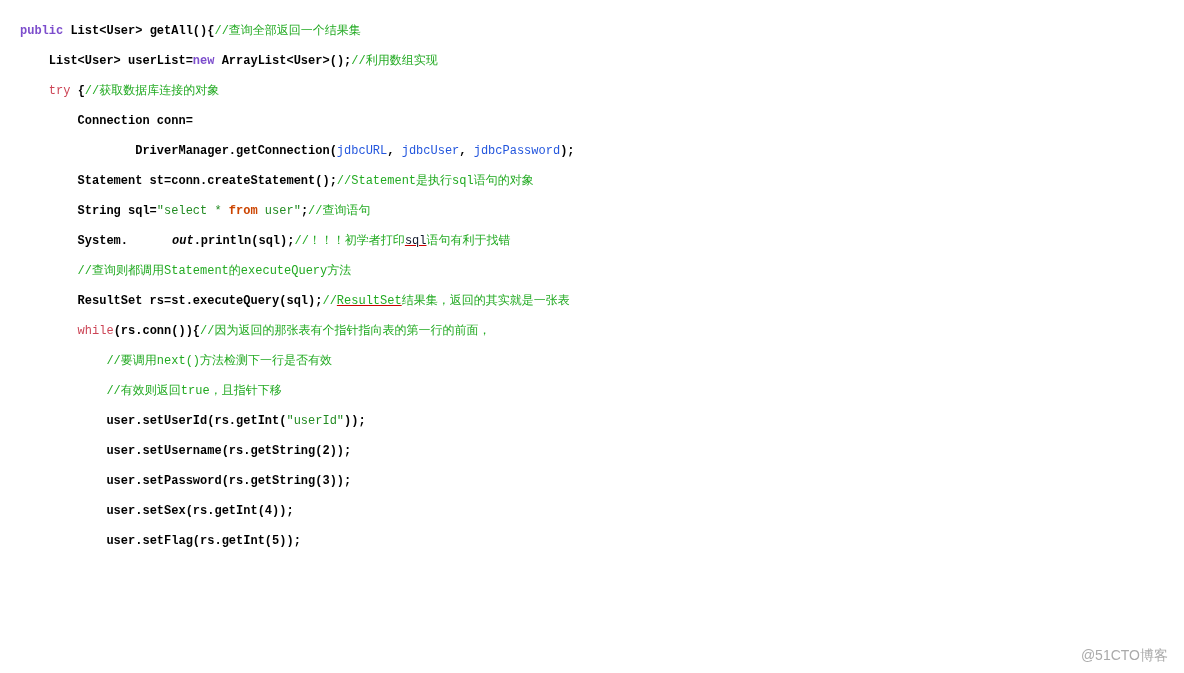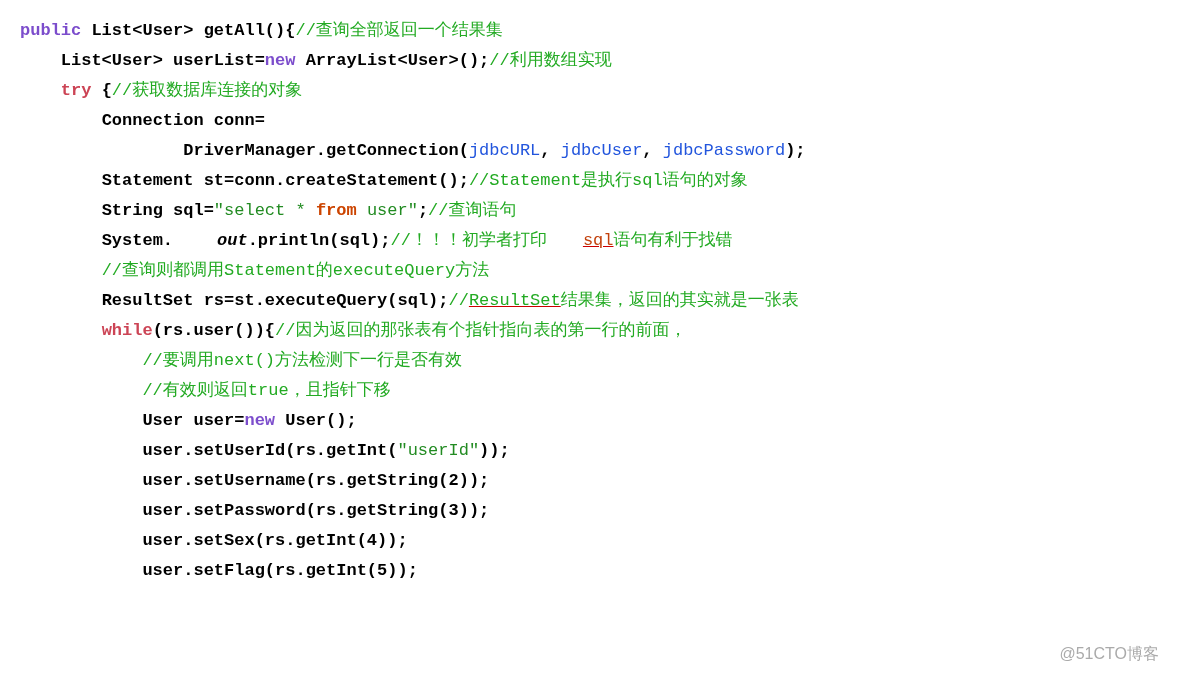--- a/index.html
+++ b/index.html
@@ -18,46 +18,46 @@
 
     .code-container {
       background-color: #ffffff;
       width: 1184px;
       min-height: 673px;
       padding: 16px 0 16px 0;
       position: relative;
     }
 
     .code-block {
-      font-size: 17px;
+      font-size: 12px;
       line-height: 30px;
       padding-left: 20px;
       padding-right: 20px;
     }
 
     .line {
       display: block;
       white-space: pre;
     }
 
     
     .kw { color: #7c4dcc; font-weight: bold; } 
-    .kw2 { color: #cc4455; font-weight: bold; }
+    .kw2 { color: #cc4455; font-weight: normal; }
     .string { color: #228b22; } 
     .comment { color: #22aa22; } 
     .italic-var { color: #2255dd; } 
     .normal { color: #000000; font-weight: bold; } 
     .hl-from { color: #cc4400; font-weight: bold; text-align: center; } 
 
     .watermark {
       position: absolute;
       bottom: 8px;
-      right: 25px;
+      right: 16px;
       color: #aaaaaa;
-      font-size: 16px;
+      font-size: 14px;
       font-family: Arial, sans-serif;
     }
 
     .cursor {
       display: inline-block;
       width: 2px;
       height: 18px;
       background: #000;
       vertical-align: middle;
       margin-left: 1px;
@@ -76,34 +76,33 @@
     <span class="line">    <span class="kw2">try</span> <span class="normal">{</span><span class="comment">//获取数据库连接的对象</span></span>
 
     <span class="line">        <span class="normal">Connection conn=</span></span>
 
     <span class="line">                <span class="normal">DriverManager.getConnection(</span><span class="italic-var">jdbcURL</span><span class="normal">,</span> <span class="italic-var">jdbcUser</span><span class="normal">,</span> <span class="italic-var">jdbcPassword</span><span class="normal">);</span></span>
 
     <span class="line">        <span class="normal">Statement st=conn.createStatement();</span><span class="comment">//Statement是执行sql语句的对象</span></span>
 
     <span class="line">        <span class="normal">String sql=</span><span class="string">"select * </span><span class="hl-from">from</span><span class="string"> user"</span><span class="normal">;</span><span class="comment">//查询语句</span></span>
 
-    <span class="line">        <span class="normal">System.<span style="font-style:italic;margin-left:44px;">out</span>.println(sql);</span><span class="comment">//！！！初学者打印</span><span style="color:#c2410c;text-decoration:underline;text-decoration-color:#cc0000;margin-left:36px;">sql</span><span class="comment">语句有利于找错</span></span>
+    <span class="line">        <span class="normal">System.<span style="font-style:italic;margin-left:44px;">out</span>.println(sql);</span><span class="comment">//！！！初学者打印</span><span style="color:#0f172a;text-decoration:underline;text-decoration-color:#cc0000;">sql</span><span class="comment">语句有利于找错</span></span>
 
     <span class="line">        <span class="comment">//查询则都调用Statement的executeQuery方法</span></span>
 
     <span class="line">        <span class="normal">ResultSet rs=st.executeQuery(sql);</span><span class="comment">//</span><span style="color:#22aa22;text-decoration:underline;text-decoration-color:#cc0000;">ResultSet</span><span class="comment">结果集，返回的其实就是一张表</span></span>
 
-    <span class="line">        <span class="kw2">while</span><span class="normal">(rs.user()){</span><span class="comment">//因为返回的那张表有个指针指向表的第一行的前面，</span></span>
+    <span class="line">        <span class="kw2">while</span><span class="normal">(rs.conn()){</span><span class="comment">//因为返回的那张表有个指针指向表的第一行的前面，</span></span>
 
     <span class="line">            <span class="comment">//要调用next()方法检测下一行是否有效</span></span>
 
     <span class="line">            <span class="comment">//有效则返回true，且指针下移</span></span>
 
 
-    <span class="line">            <span class="normal">User user=</span><span class="kw">new</span> <span class="normal">User();</span></span>
 
     <span class="line">            <span class="normal">user.setUserId(rs.getInt(</span><span class="string">"userId"</span><span class="normal">));</span></span>
 
     <span class="line">            <span class="normal">user.setUsername(rs.getString(2));</span></span>
 
     <span class="line">            <span class="normal">user.setPassword(rs.getString(3));</span></span>
 
     <span class="line">            <span class="normal">user.setSex(rs.getInt(4));</span></span>
 
     <span class="line">            <span class="normal">user.setFlag(rs.getInt(5));</span></span>

